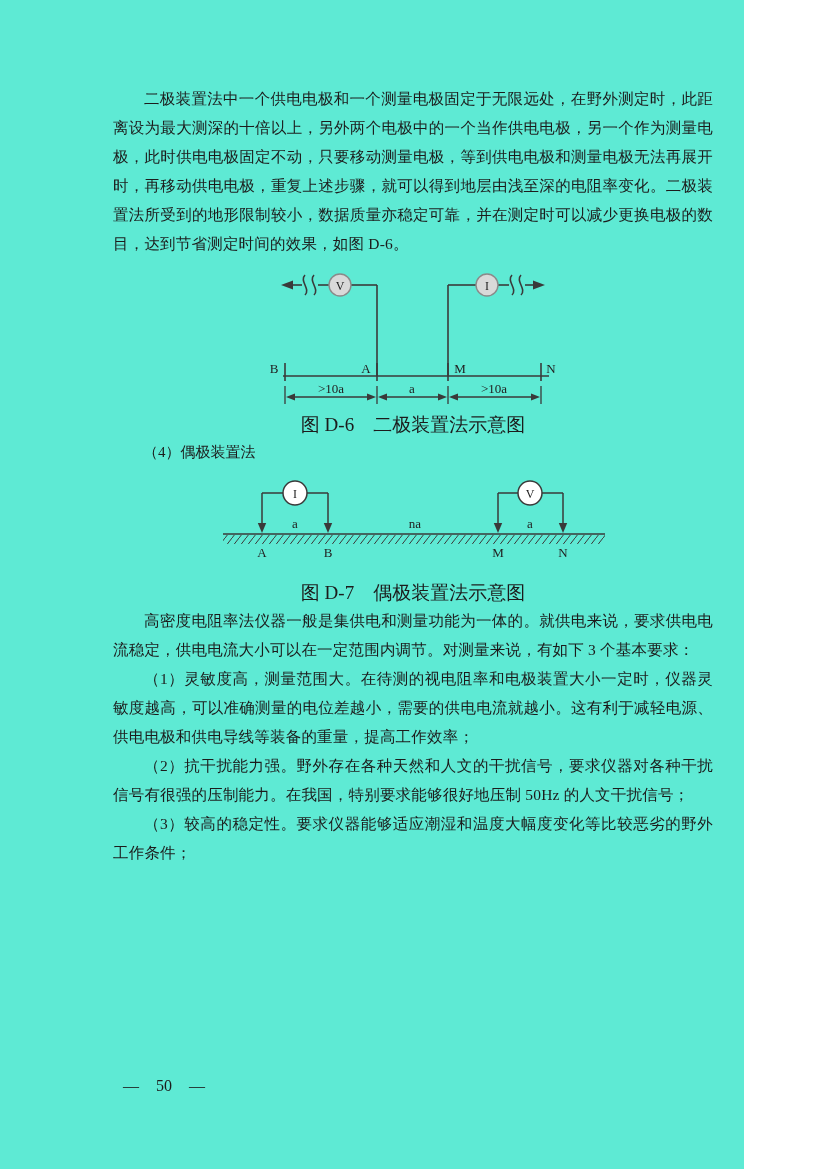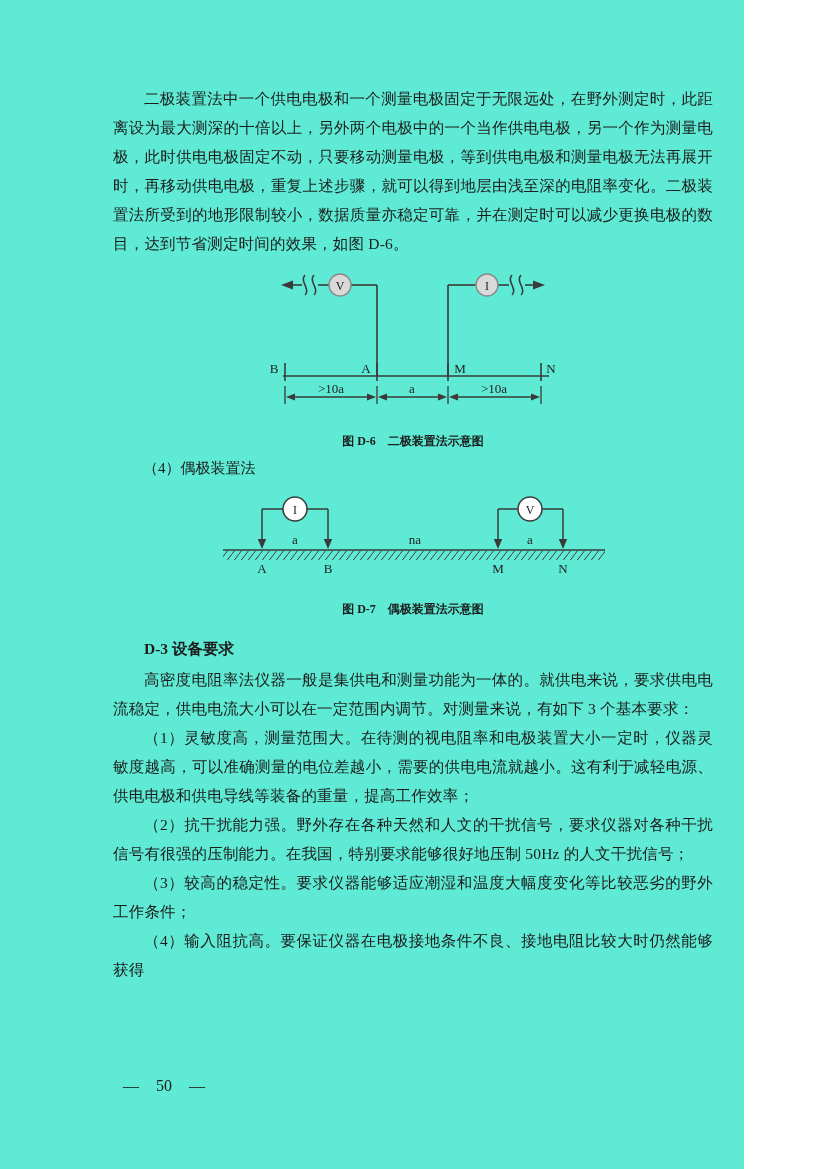--- a/index.html
+++ b/index.html
@@ -14,25 +14,25 @@
   .content{position:absolute;left:113px;top:84px;width:600px;}
   p.body{
     margin:0;
     font-size:15.5px;
     line-height:29px;
     text-align:justify;
     text-indent:2em;
     letter-spacing:0.2px;
   }
   p.caption{
-    margin:16px 0 0 0;
-    font-size:12px;
+    margin:0 0 0 0;
+    font-size:19px;
     line-height:26px;
     text-align:center;
-    font-weight:bold;
+    font-weight:normal;
     text-indent:0;
   }
   p.caption.cap7{margin-top:10px;text-align:center;}
   p.subhead{margin:0;font-size:15px;line-height:29px;text-indent:2em;}
   p.heading-bold{
     margin:12px 0 2px 0;
     font-size:15.5px;line-height:29px;
     font-weight:bold;text-indent:2em;
   }
   .figure{margin:4px 0 0 0;}
@@ -158,26 +158,24 @@
         <text class="fig-text" x="417" y="53" text-anchor="middle" font-size="13">a</text>
 
         <text class="fig-text" x="149" y="82" text-anchor="middle" font-size="13">A</text>
         <text class="fig-text" x="215" y="82" text-anchor="middle" font-size="13">B</text>
         <text class="fig-text" x="385" y="82" text-anchor="middle" font-size="13">M</text>
         <text class="fig-text" x="450" y="82" text-anchor="middle" font-size="13">N</text>
       </svg>
     </div>
     <p class="caption cap7">图 D-7　偶极装置法示意图</p>
 
-    <p class="heading-bold">D-3 设备要求</p>
     <p class="body">高密度电阻率法仪器一般是集供电和测量功能为一体的。就供电来说，要求供电电流稳定，供电电流大小可以在一定范围内调节。对测量来说，有如下 3 个基本要求：</p>
     <p class="body">（1）灵敏度高，测量范围大。在待测的视电阻率和电极装置大小一定时，仪器灵敏度越高，可以准确测量的电位差越小，需要的供电电流就越小。这有利于减轻电源、供电电极和供电导线等装备的重量，提高工作效率；</p>
     <p class="body">（2）抗干扰能力强。野外存在各种天然和人文的干扰信号，要求仪器对各种干扰信号有很强的压制能力。在我国，特别要求能够很好地压制 50Hz 的人文干扰信号；</p>
     <p class="body">（3）较高的稳定性。要求仪器能够适应潮湿和温度大幅度变化等比较恶劣的野外工作条件；</p>
-    <p class="body">（4）输入阻抗高。要保证仪器在电极接地条件不良、接地电阻比较大时仍然能够获得</p>
   </div>
 
   <div class="footer">
     <span>—</span>
     <span>50</span>
     <span>—</span>
   </div>
 </div>
 
 </body></html>

